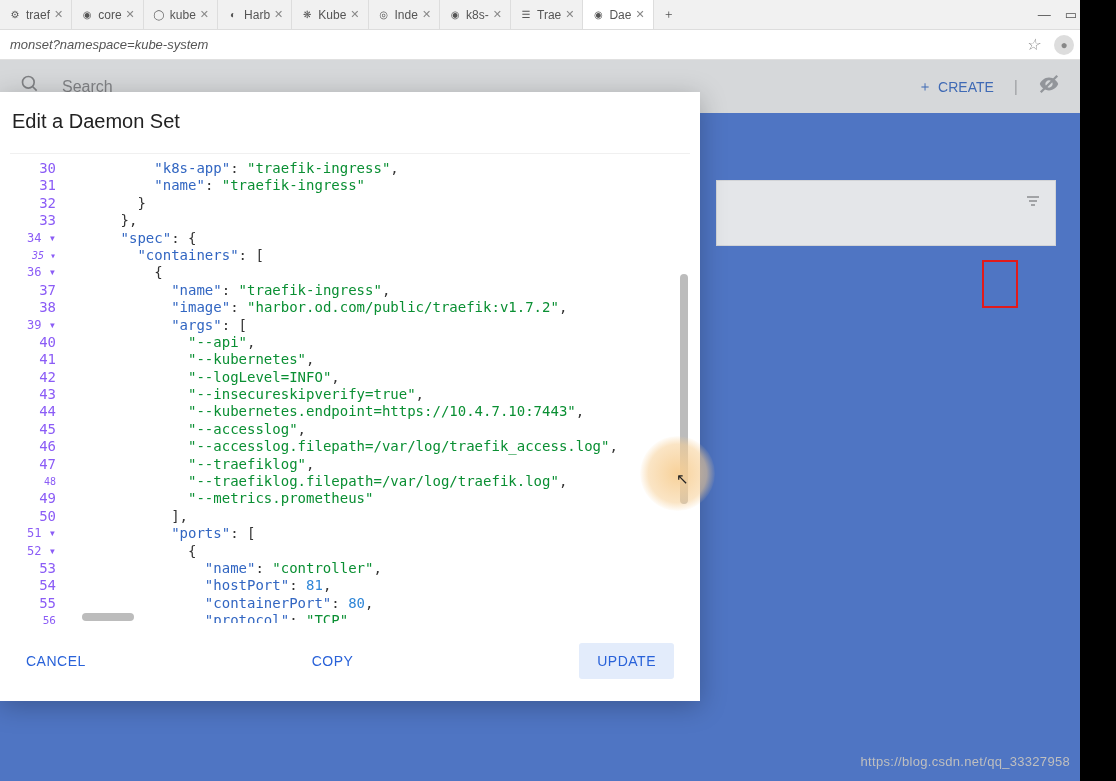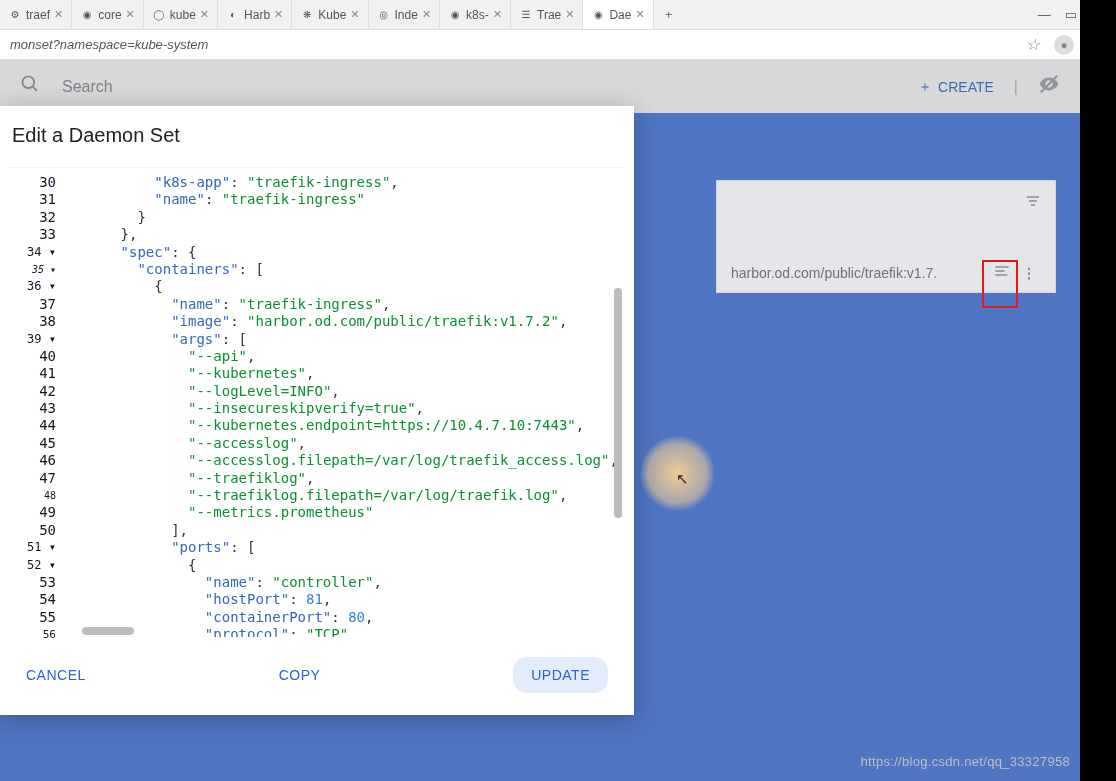--- a/index.html
+++ b/index.html
@@ -30,36 +30,36 @@
   .panel .filter { position: absolute; right: 14px; top: 12px; color: #808285; }
   .panel-head { display: flex; align-items: center; height: 44px; }
   .panel-row { display: flex; align-items: center; margin-top: 28px; gap: 8px; }
   .panel-row .img { flex: 1; white-space: nowrap; overflow: hidden; text-overflow: ellipsis; }
   .dots { color: #808285; padding: 0 4px; letter-spacing: 1px; font-weight: bold; }
   .logicon { color: #808285; letter-spacing: -2px; font-family: monospace; font-size: 14px; }
   .redbox { position: absolute; border: 2px solid #e21a1a; pointer-events: none; }
   .rb1 { left: 408px; top: 118px; width: 98px; height: 28px; }
   .rb2 { left: 982px; top: 260px; width: 36px; height: 48px; }
   
-  .dialog { position: absolute; left: 0; top: 106px; width: 634px; background: #fff; box-shadow: 0 5px 25px rgba(0,0,0,.25); }
+  .dialog { position: absolute; left: 0; top: 92px; width: 700px; background: #fff; box-shadow: 0 5px 25px rgba(0,0,0,.25); }
   .dialog-title { font-size: 20px; color: #222; padding: 18px 12px 20px; }
   .editor { margin: 0 10px; height: 470px; position: relative; display: flex; font-family: Consolas, Menlo, monospace; font-size: 14px; line-height: 17.4px; border-top: 1px solid #f0f0f0; }
-  .gutter { width: 54px; text-align: right; color: #0f172a; background: #fff; padding: 6px 8px 6px 0; }
+  .gutter { width: 54px; text-align: right; color: #8b5cf6; background: #fff; padding: 6px 8px 6px 0; }
   .gutter div { height: 17.4px; }
   .code { flex: 1; padding: 6px 0 6px 6px; white-space: pre; color: #183691; overflow: hidden; }
   .code div { height: 17.4px; }
   .k { color: #3266c2; font-weight: 500; }
   .s { color: #0a8f33; }
   .n { color: #2f86d7; }
   .p { color: #333; }
   .scrollbar { position: absolute; right: 2px; top: 120px; width: 8px; height: 230px; background: #bcbcbc; border-radius: 4px; }
   .hscroll { position: absolute; left: 72px; bottom: 2px; width: 52px; height: 8px; background: #bcbcbc; border-radius: 4px; }
   .actions { display: flex; justify-content: space-between; gap: 35px; padding: 20px 26px 22px; align-items: center; }
   .btn { font-size: 14px; font-weight: 500; letter-spacing: .5px; cursor: pointer; color: #2962d9; }
-  .btn.primary { background: #e3ecfb; padding: 10px 18px; border-radius: 14px; }
+  .btn.primary { background: #e3ecfb; padding: 10px 18px; border-radius: 3px; }
   
   .click { position: absolute; left: 640px; top: 436px; width: 75px; height: 75px; border-radius: 50%; background: radial-gradient(circle, rgba(247,207,149,.95) 0%, rgba(247,207,149,.55) 55%, rgba(247,207,149,0) 72%); pointer-events: none; }
   .cursor { position: absolute; left: 676px; top: 470px; font-size: 15px; pointer-events: none; color: #222; }
   .rightedge { position: absolute; right: 0; top: 0; width: 36px; height: 100%; background: #000; }
   .watermark { position: absolute; right: 46px; bottom: 12px; font-size: 13px; color: #bfbfbf; letter-spacing: .3px; }
 </style>
 </head>
 <body>
 
 <div class="rightedge"></div>
@@ -148,31 +148,20 @@
 
 <div class="panel">
   <span class="filter">
     <svg width="16" height="16" viewBox="0 0 24 24" fill="#808285">
         <rect x="3" y="5" width="18" height="2"></rect>
         <rect x="6" y="11" width="12" height="2"></rect>
         <rect x="9" y="17" width="6" height="2"></rect>
       </svg>
   </span>
   <div class="panel-head"></div>
-  <div class="panel-row">
-    <span class="img">harbor.od.com/public/traefik:v1.7.</span>
-    <span class="logicon">
-      <svg width="16" height="16" viewBox="0 0 24 24" fill="#808285">
-          <rect x="2" y="5" width="20" height="2"></rect>
-          <rect x="2" y="11" width="14" height="2"></rect>
-          <rect x="2" y="17" width="18" height="2"></rect>
-        </svg>
-    </span>
-    <span class="dots">⋮</span>
-  </div>
 </div>
 
 <div class="redbox rb1"></div>
 <div class="redbox rb2"></div>
 
 <div class="dialog">
   <div class="dialog-title">Edit a Daemon Set</div>
   <div class="editor">
     <div class="gutter" id="gutter">
         <div style="font-size: 14px;">30</div>

